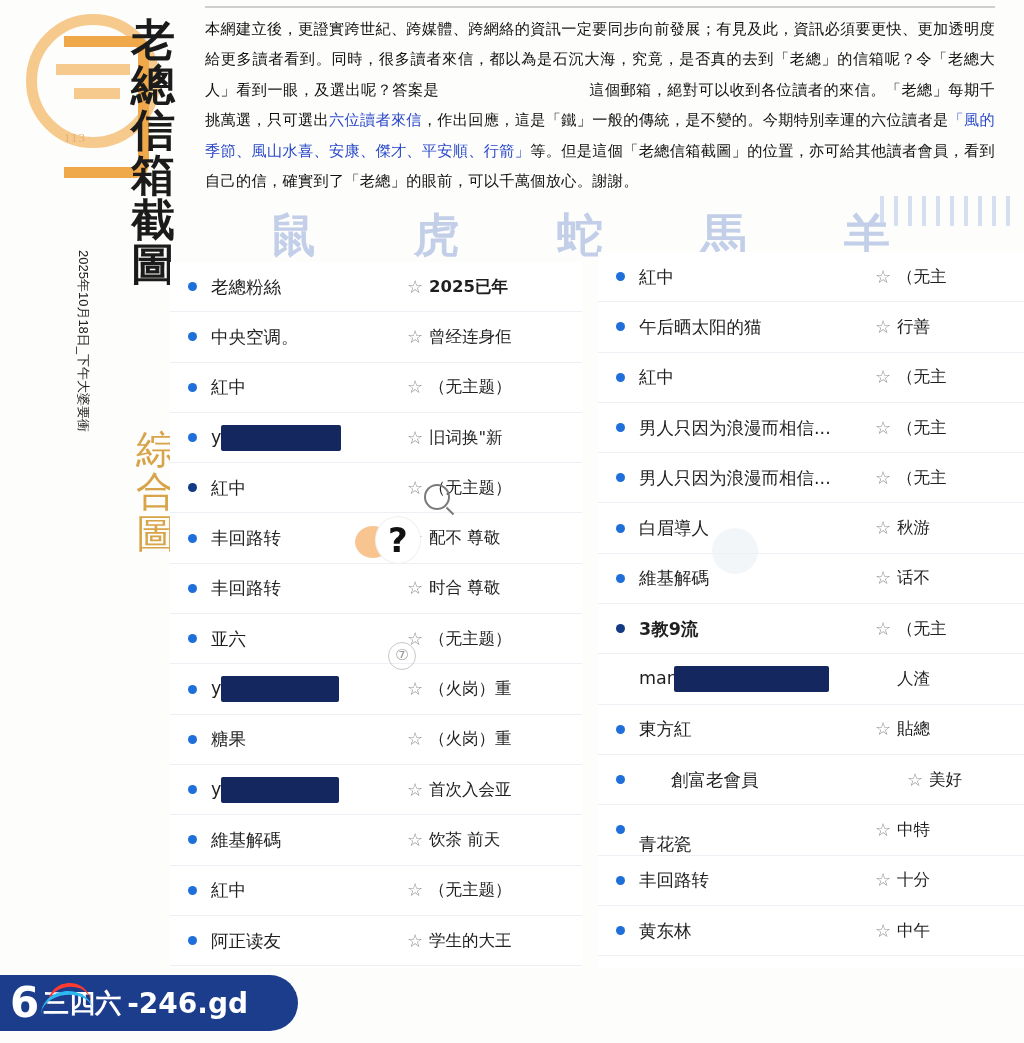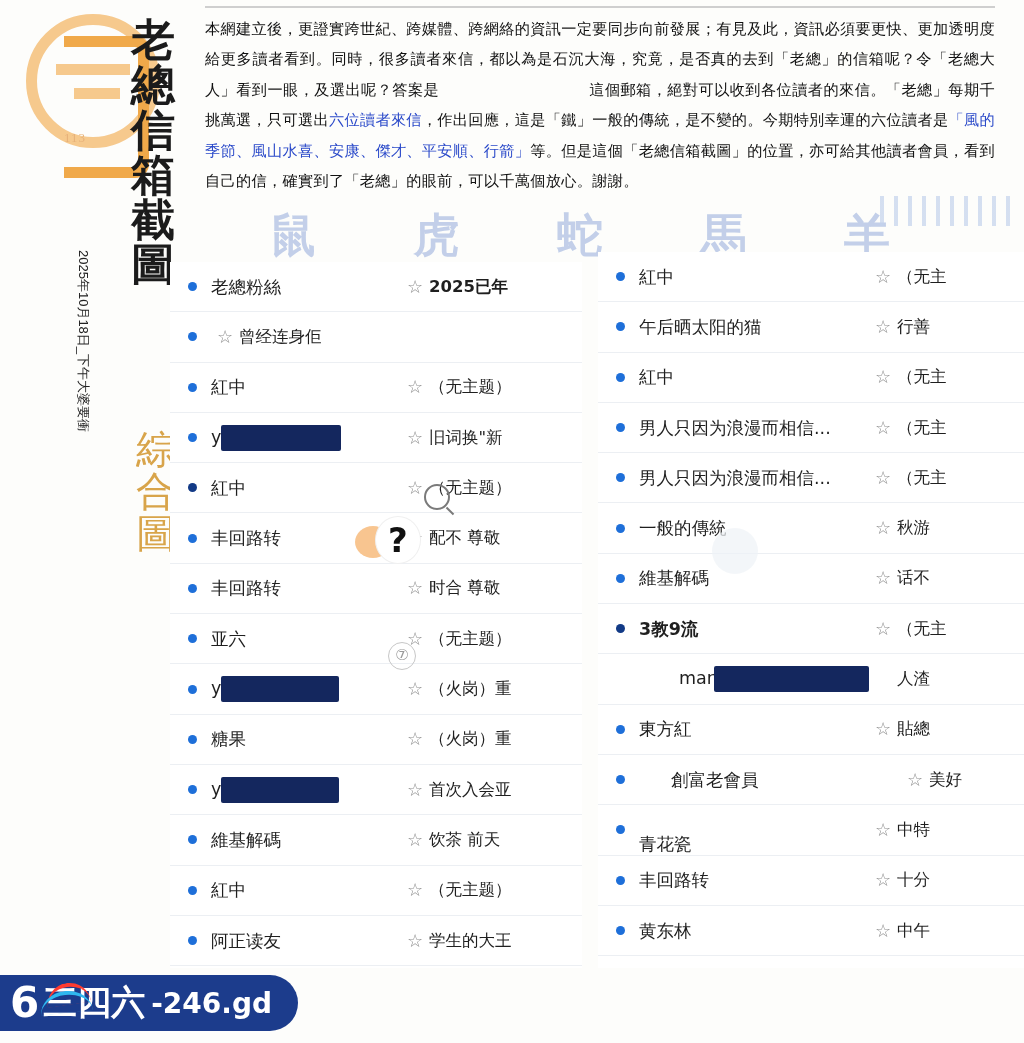--- a/index.html
+++ b/index.html
@@ -154,21 +154,21 @@
   .wm{
     position:absolute;left:0;bottom:12px;width:298px;height:56px;
     background:#1c3c8c;border-top-right-radius:28px;border-bottom-right-radius:28px;
     display:flex;align-items:center;
   }
   .wm .six{
     font-family:"DejaVu Sans",sans-serif;font-size:42px;font-weight:700;color:#fff;
     margin-left:10px;line-height:1;
   }
   .wm .cn{
-    font-family:"DejaVu Serif",serif;font-size:34px;font-weight:700;color:#fff;margin-left:4px;
+    font-family:"DejaVu Serif",serif;font-size:26px;font-weight:700;color:#fff;margin-left:4px;
   }
   .wm .dom{
     font-family:"DejaVu Sans",sans-serif;font-size:28px;font-weight:700;color:#fff;margin-left:6px;
   }
   .wm .swish{
     position:absolute;left:46px;top:8px;width:44px;height:18px;border-top:4px solid #ff3b30;
     border-radius:50%/100% 100% 0 0;transform:rotate(-8deg);
   }
   .wm .swish2{
     position:absolute;left:40px;top:16px;width:52px;height:18px;border-top:4px solid #2fb7ef;
@@ -219,20 +219,21 @@
 
 <div class="shot left" id="list-left">
     <div class="row">
       <span class="dot"></span>
       <span class="name">老總粉絲</span>
       <span class="star">☆</span>
       <span class="subj bold">2025已年</span>
     </div>
     <div class="row">
       <span class="dot"></span>
+      <span class="name">中央空调。</span>
       <span class="star">☆</span>
       <span class="subj">曾经连身佢</span>
     </div>
     <div class="row">
       <span class="dot"></span>
       <span class="name">紅中</span>
       <span class="star">☆</span>
       <span class="subj">（无主题）</span>
     </div>
     <div class="row">
@@ -328,39 +329,39 @@
       <span class="subj">（无主</span>
     </div>
     <div class="row right">
       <span class="dot"></span>
       <span class="name" style="width: 230px;">男人只因为浪漫而相信...</span>
       <span class="star">☆</span>
       <span class="subj">（无主</span>
     </div>
     <div class="row right">
       <span class="dot"></span>
-      <span class="name" style="width: 230px;">一般的傳統</span>
+      <span class="name" style="width: 230px;">白眉導人</span>
       <span class="star">☆</span>
       <span class="subj">秋游</span>
     </div>
     <div class="row right">
       <span class="dot"></span>
       <span class="name" style="width: 230px;">維基解碼</span>
       <span class="star">☆</span>
       <span class="subj">话不</span>
     </div>
     <div class="row right">
       <span class="dot dark"></span>
       <span class="name bold" style="width: 230px;">3教9流</span>
       <span class="star">☆</span>
       <span class="subj">（无主</span>
     </div>
     <div class="row right">
       <span class="dot" style="visibility: hidden;"></span>
-      <span class="name" style="width: 230px; text-align: right;"><span>mar</span><span class="redact" style="width: 155px;"></span></span>
+      <span class="name" style="width: 230px;"><span>mar</span><span class="redact" style="width: 155px;"></span></span>
       <span class="star" style="visibility: hidden;">☆</span>
       <span class="subj">人渣</span>
     </div>
     <div class="row right">
       <span class="dot"></span>
       <span class="name" style="width: 230px;">東方紅</span>
       <span class="star">☆</span>
       <span class="subj">貼總</span>
     </div>
     <div class="row right">

